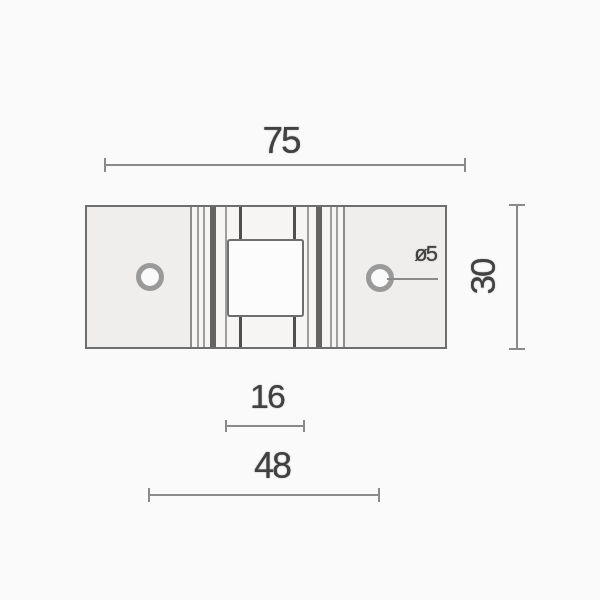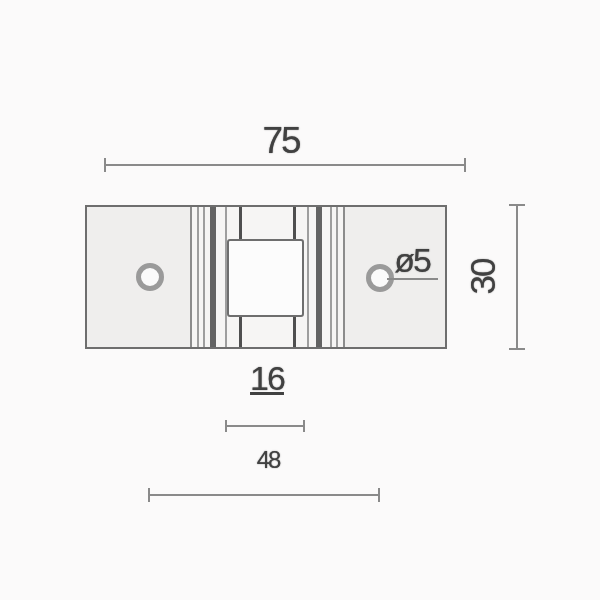--- a/index.html
+++ b/index.html
@@ -25,23 +25,23 @@
   .abs{position:absolute;}
   
   .dim-label{
     position:absolute;color:var(--text);
     font-size:36px;line-height:1;letter-spacing:-2px;
     text-align:center;white-space:nowrap;
     text-shadow:0 0 1.2px rgba(60,60,60,.8);
   }
   .lbl-75{left:257px;top:109px;width:48px;font-size:37px;}
   .lbl-30{left:460px;top:248px;width:44px;height:32px;display:flex;align-items:center;justify-content:center;transform:rotate(-90deg);font-size:35px;}
-  .lbl-o5{left:388px;top:230px;width:48px;font-size:34px;}
-  .lbl-16{left:245px;top:348px;width:44px;font-size:34px;text-decoration:underline;}
-  .lbl-48{left:246px;top:435px;width:44px;font-size:24px;}
+  .lbl-o5{left:388px;top:230px;width:48px;font-size:22px;text-align:right;}
+  .lbl-16{left:245px;top:366px;width:44px;font-size:34px;}
+  .lbl-48{left:246px;top:435px;width:44px;font-size:36px;text-align:right;}
   
   .dline{position:absolute;background:var(--dimension-line);}
   .line-75{left:105px;top:151px;width:361px;height:2px;}
   .tick-75-l{left:104px;top:145px;width:2px;height:14px;}
   .tick-75-r{left:464px;top:145px;width:2px;height:14px;}
   .line-30{left:516px;top:192px;width:2px;height:145px;}
   .tick-30-t{left:509px;top:191px;width:16px;height:2px;}
   .tick-30-b{left:509px;top:335px;width:16px;height:2px;}
   .leader-o5{left:387px;top:265px;width:51px;height:2px;}
   .line-16{left:226px;top:412px;width:79px;height:2px;}

